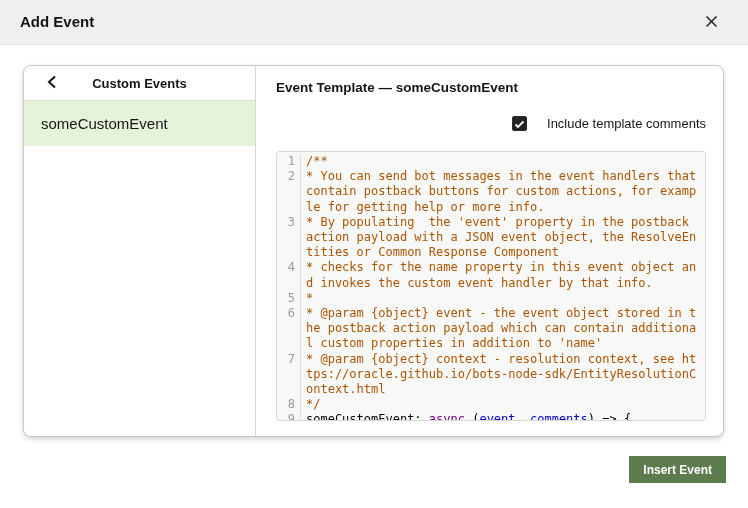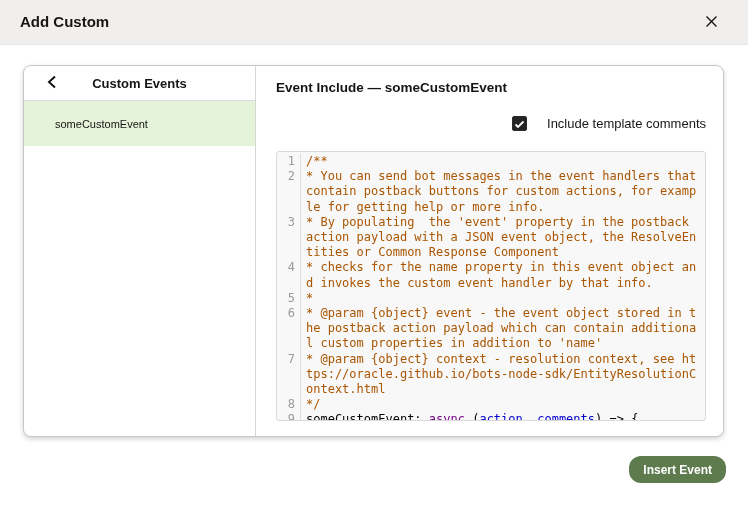--- a/index.html
+++ b/index.html
@@ -20,22 +20,22 @@
           box-shadow:0 2px 5px rgba(0,0,0,.18); display:flex; overflow:hidden; }
 
   
   .left-panel { width:234px; height:100%; border-right:1px solid #d8d6d3; background:#fff; }
   .panel-header { position:relative; height:35px; display:flex; align-items:center;
                   justify-content:center; border-bottom:1px solid #dbd9d6; }
   .back-btn { position:absolute; left:14px; top:0; height:35px; width:28px;
               display:flex; align-items:center; justify-content:center;
               background:transparent; border:none; cursor:pointer; }
   .panel-title { font-size:13px; font-weight:bold; }
-  .event-item { height:45px; display:flex; align-items:center; padding-left:31px;
-                font-size:11px; cursor:pointer; }
+  .event-item { height:45px; display:flex; align-items:center; padding-left:17px;
+                font-size:15px; cursor:pointer; }
   .event-item.selected { background:#e4f3da; }
 
   
   .right-panel { flex:1; height:100%; padding:14px 17px 0 20px; display:flex;
                  flex-direction:column; background:#fff; }
   .template-title { font-size:13.5px; font-weight:bold; }
   .checkbox-row { margin-top:21px; display:flex; justify-content:flex-end;
                   align-items:center; gap:20px; }
   .checkbox { width:15px; height:15px; border-radius:2px; border:1px solid #2b2b2b;
               background:#fff; display:flex; align-items:center; justify-content:center;
@@ -55,28 +55,28 @@
             border-right:1px solid #dedede; }
   .code-text { width:55ch; padding-left:5px; white-space:pre-wrap; word-break:break-all; }
   .tok-comment { color:#aa5500; }
   .tok-keyword { color:#770088; }
   .tok-def     { color:#0000cc; }
   .tok-plain   { color:#000000; }
 
   
   .insert-btn { position:absolute; right:22px; top:456px; height:27px; padding:0 14px;
                 background:#5e7b4e; color:#ffffff; font-family:"Liberation Sans",sans-serif;
-                font-size:12px; font-weight:bold; border:none; border-radius:12px;
+                font-size:12px; font-weight:bold; border:none; border-radius:0;
                 cursor:pointer; }
 </style>
 </head>
 <body>
 
 <div class="dlg-header">
-  <div class="dlg-title">Add Custom</div>
+  <div class="dlg-title">Add Event</div>
   <button class="dlg-close">
     <span>
       <svg width="13" height="13" viewBox="0 0 13 13">
           <path d="M1.5 1.5 L11.5 11.5 M11.5 1.5 L1.5 11.5" stroke="#161513" stroke-width="1.4"></path>
         </svg>
     </span>
   </button>
 </div>
 
 <div class="card">
@@ -91,21 +91,21 @@
         </span>
       </button>
       <span class="panel-title">Custom Events</span>
     </div>
     <div class="event-item selected">
       <span>someCustomEvent</span>
     </div>
   </div>
 
   <div class="right-panel">
-    <div class="template-title">Event Include — someCustomEvent</div>
+    <div class="template-title">Event Template — someCustomEvent</div>
 
     <div class="checkbox-row">
       <span class="checkbox checked">
         <span class="check">
           <svg width="11" height="9" viewBox="0 0 11 9">
               <polyline points="1.5,4.5 4,7 9.5,1.5" fill="none" stroke="#ffffff" stroke-width="1.8"></polyline>
             </svg>
         </span>
       </span>
       <span class="checkbox-label">Include template comments</span>
@@ -140,20 +140,20 @@
           <div class="code-line">
             <span class="gutter">7</span>
             <span class="code-text"><span class="tok-comment">* @param {object} context - resolution context, see https://oracle.github.io/bots-node-sdk/EntityResolutionContext.html</span></span>
           </div>
           <div class="code-line">
             <span class="gutter">8</span>
             <span class="code-text"><span class="tok-comment">*/</span></span>
           </div>
           <div class="code-line">
             <span class="gutter">9</span>
-            <span class="code-text"><span class="tok-plain">someCustomEvent: </span><span class="tok-keyword">async</span><span class="tok-plain"> (</span><span class="tok-def">action</span><span class="tok-plain">, </span><span class="tok-def">comments</span><span class="tok-plain">) =&gt; {</span></span>
+            <span class="code-text"><span class="tok-plain">someCustomEvent: </span><span class="tok-keyword">async</span><span class="tok-plain"> (</span><span class="tok-def">event</span><span class="tok-plain">, </span><span class="tok-def">comments</span><span class="tok-plain">) =&gt; {</span></span>
           </div>
         </div>
     </div>
   </div>
 </div>
 
 <button class="insert-btn">Insert Event</button>
 
 </body></html>

